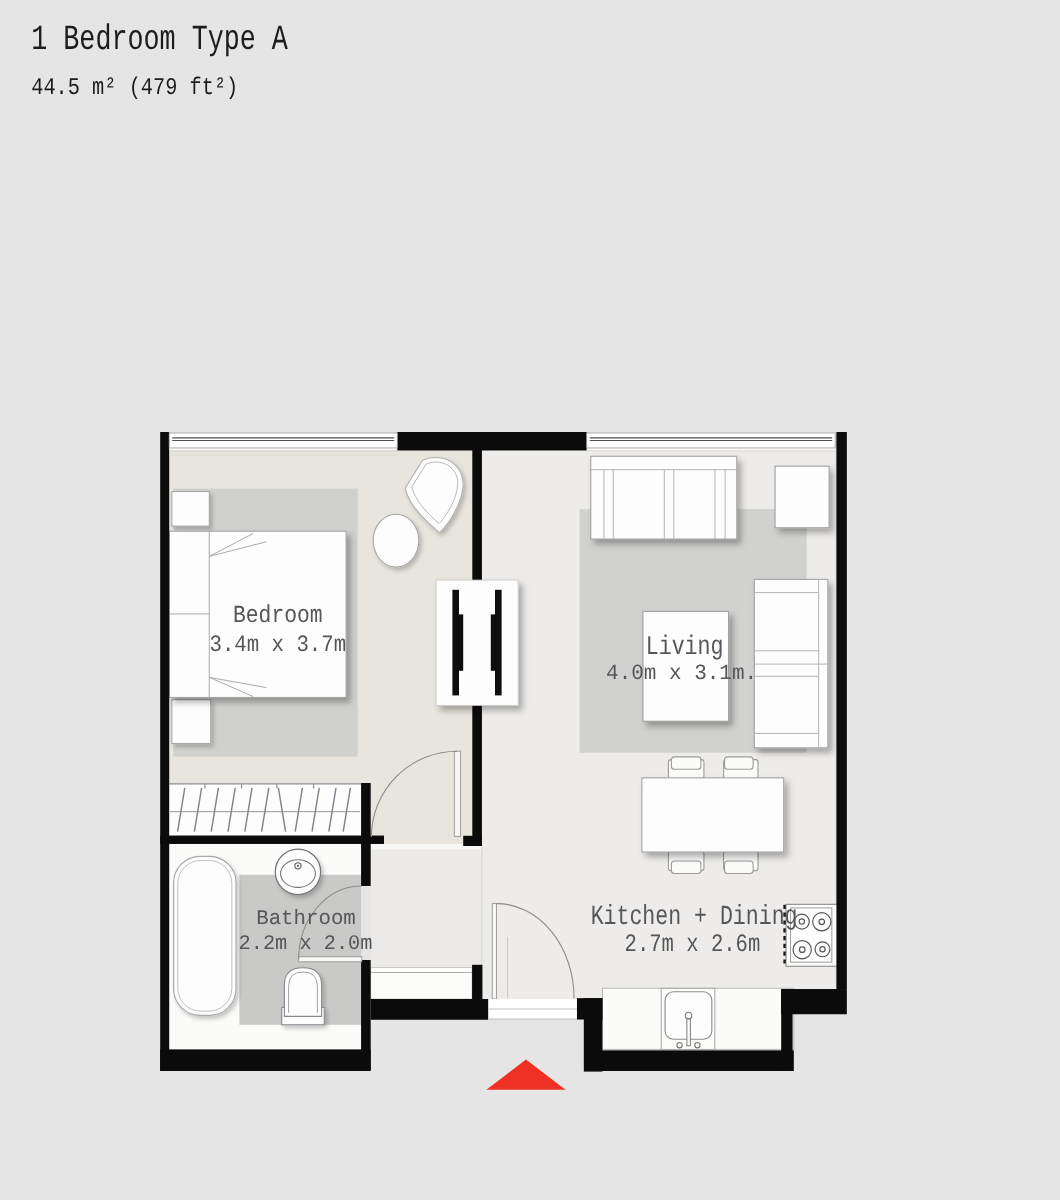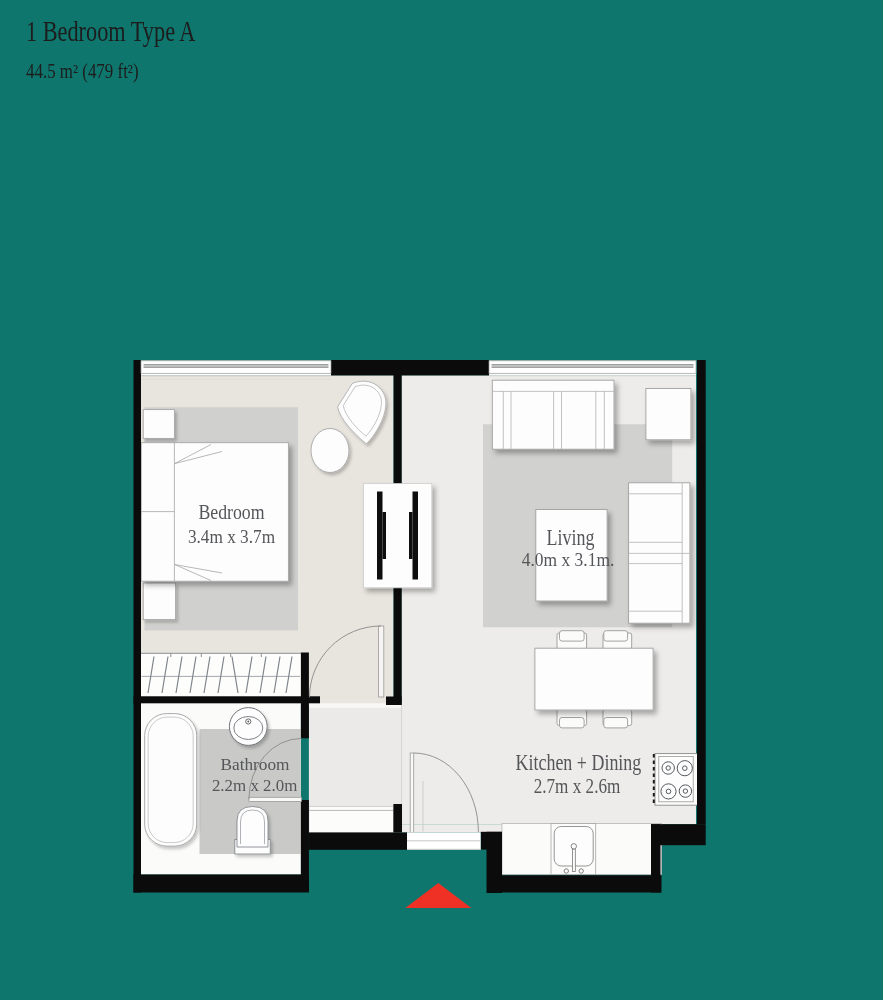--- a/index.html
+++ b/index.html
@@ -1,17 +1,17 @@
 <!DOCTYPE html>
 <html><head>
 <meta charset="utf-8">
 <style>
   html,body{margin:0;padding:0;background:#ffffff;}
-  .page{position:relative;width:883px;height:1000px;background:#0f766e;overflow:hidden;
-        font-family:Liberation Serif, serif;}
+  .page{position:relative;width:883px;height:1000px;background:#e5e5e5;overflow:hidden;
+        font-family:Liberation Mono, monospace;}
   svg{position:absolute;left:0;top:0;}
 </style>
 </head>
 <body>
 <div class="page">
 <svg width="883" height="1000" viewBox="0 0 883 1000">
 <defs>
  <filter id="ds" x="-30%" y="-30%" width="170%" height="170%">
    <feDropShadow dx="3.2" dy="3.8" stdDeviation="2.6" flood-color="#000" flood-opacity="0.3"></feDropShadow>
  </filter>

